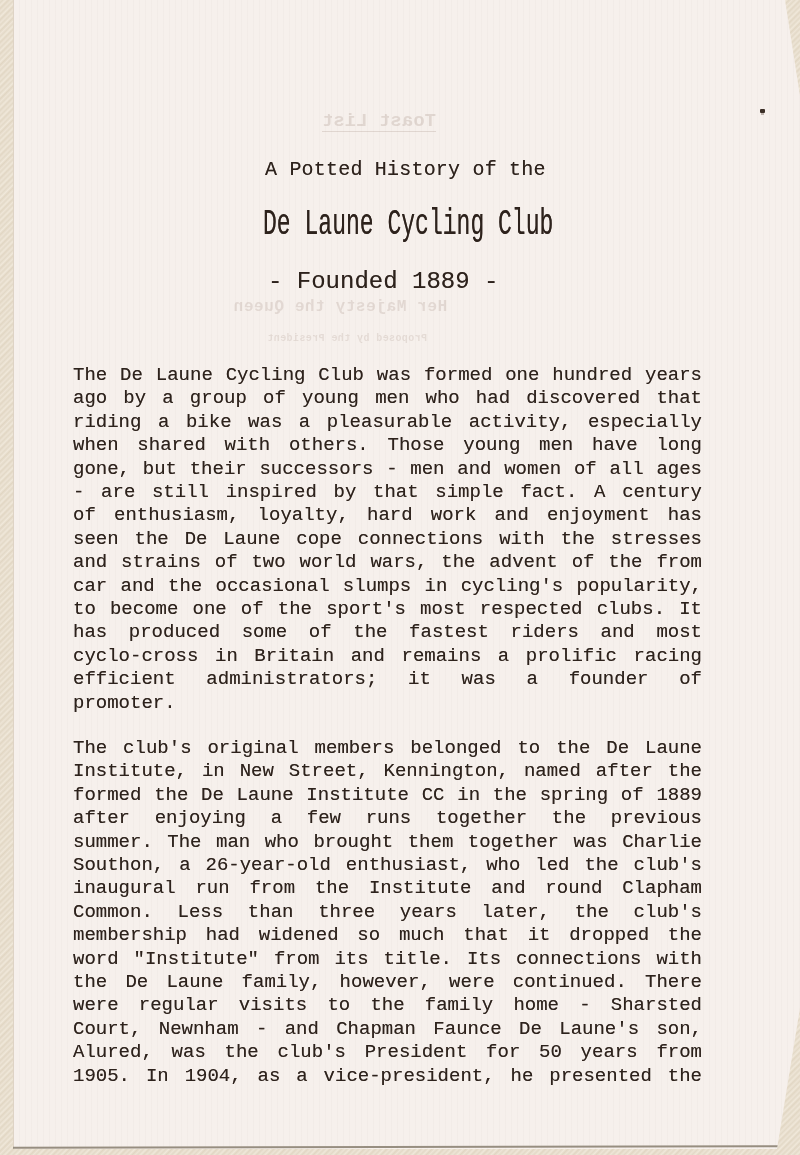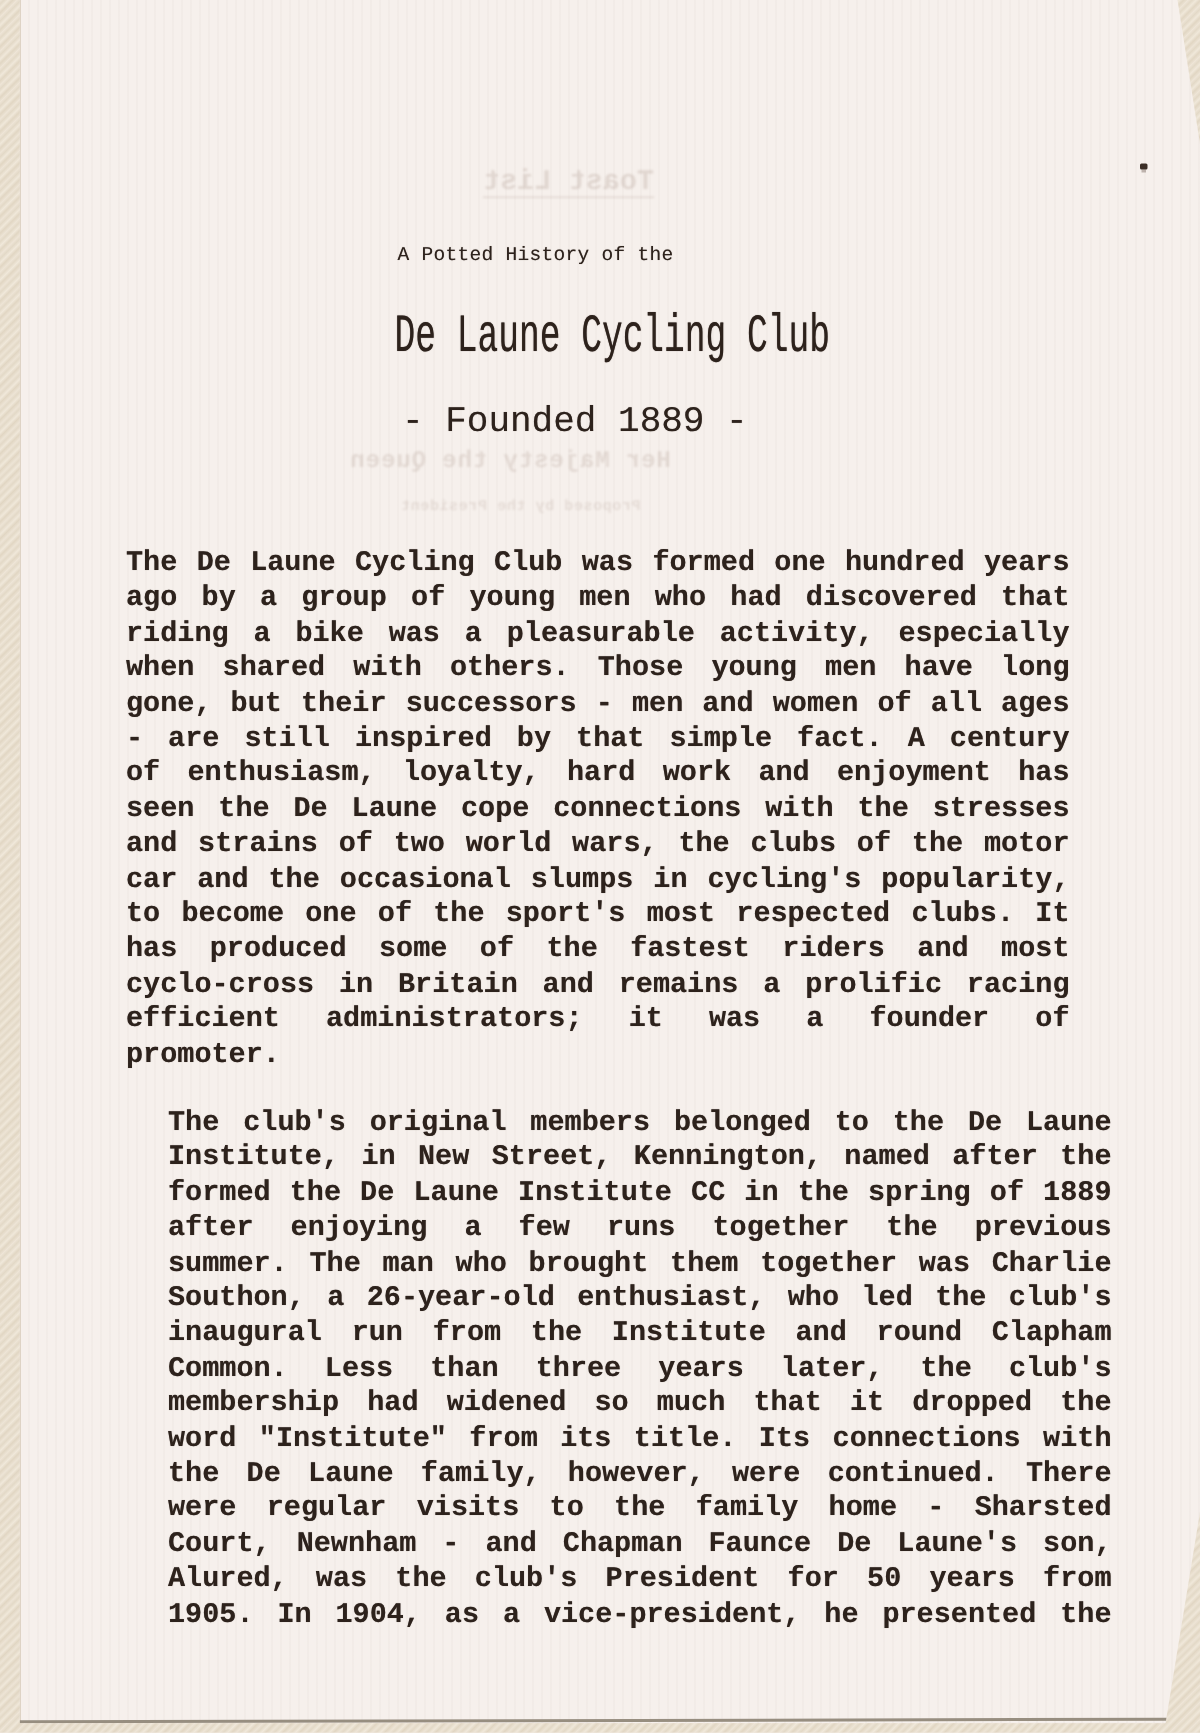--- a/index.html
+++ b/index.html
@@ -42,56 +42,55 @@
   .page-bottom-edge {
     position: absolute; left: 0; bottom: 1px; width: 766px; height: 2px;
     background: #978e80;
     transform: rotate(-0.12deg);
   }
 
   .ink { color: #2d221c; text-shadow: 0 0 0.5px rgba(45,34,28,0.55); }
 
   .heading-small {
     position: absolute; left: 252px; top: 160px;
-    font-size: 13px; line-height: 20px;
+    font-size: 20px; line-height: 20px;
     letter-spacing: 0.2px;
     white-space: nowrap;
   }
   .doc-title {
     position: absolute; left: 250px; top: 206px;
     font-size: 36px; line-height: 38px;
     white-space: nowrap;
     transform: scaleX(0.64);
     transform-origin: left top;
     text-shadow: 0 0 0.7px rgba(45,34,28,0.7);
   }
   .doc-subtitle {
     position: absolute; left: 255px; top: 271px;
     font-size: 24px; line-height: 21px;
     white-space: nowrap;
   }
 
   .para {
     position: absolute;
-    left: 71px;
+    left: 60px;
     width: 629px;
     font-size: 19px;
     line-height: 23.4px;
-    font-weight: bold;
   }
   .para .line {
     text-align: justify;
     text-align-last: justify;
     white-space: normal;
   }
   .para.endpara .line:last-child {
     text-align-last: left;
   }
   .para-1 { top: 364px; }
-  .para-2 { top: 737px; margin-left: 28px; }
+  .para-2 { top: 737px; }
 
   
   .bleed {
     position: absolute;
     transform: scaleX(-1);
     transform-origin: center;
     font-weight: bold;
     color: #8d7264;
     filter: blur(0.7px);
     white-space: nowrap;
@@ -143,21 +142,21 @@
 
   <div class="para para-1 endpara ink">
       <div class="line">The De Laune Cycling Club was formed one hundred years</div>
       <div class="line">ago by a group of young men who had discovered that</div>
       <div class="line">riding a bike was a pleasurable activity, especially</div>
       <div class="line">when shared with others. Those young men have long</div>
       <div class="line">gone, but their successors - men and women of all ages</div>
       <div class="line">- are still inspired by that simple fact. A century</div>
       <div class="line">of enthusiasm, loyalty, hard work and enjoyment has</div>
       <div class="line">seen the De Laune cope connections with the stresses</div>
-      <div class="line">and strains of two world wars, the clubs of the motor</div>
+      <div class="line">and strains of two world wars, the advent of the from</div>
       <div class="line">car and the occasional slumps in cycling's popularity,</div>
       <div class="line">to become one of the sport's most respected clubs. It</div>
       <div class="line">has produced some of the fastest riders and most</div>
       <div class="line">cyclo-cross in Britain and remains a prolific racing</div>
       <div class="line">efficient administrators; it was a founder of</div>
       <div class="line">promoter.</div>
     </div>
 
   <div class="para para-2 ink">
       <div class="line">The club's original members belonged to the De Laune</div>

